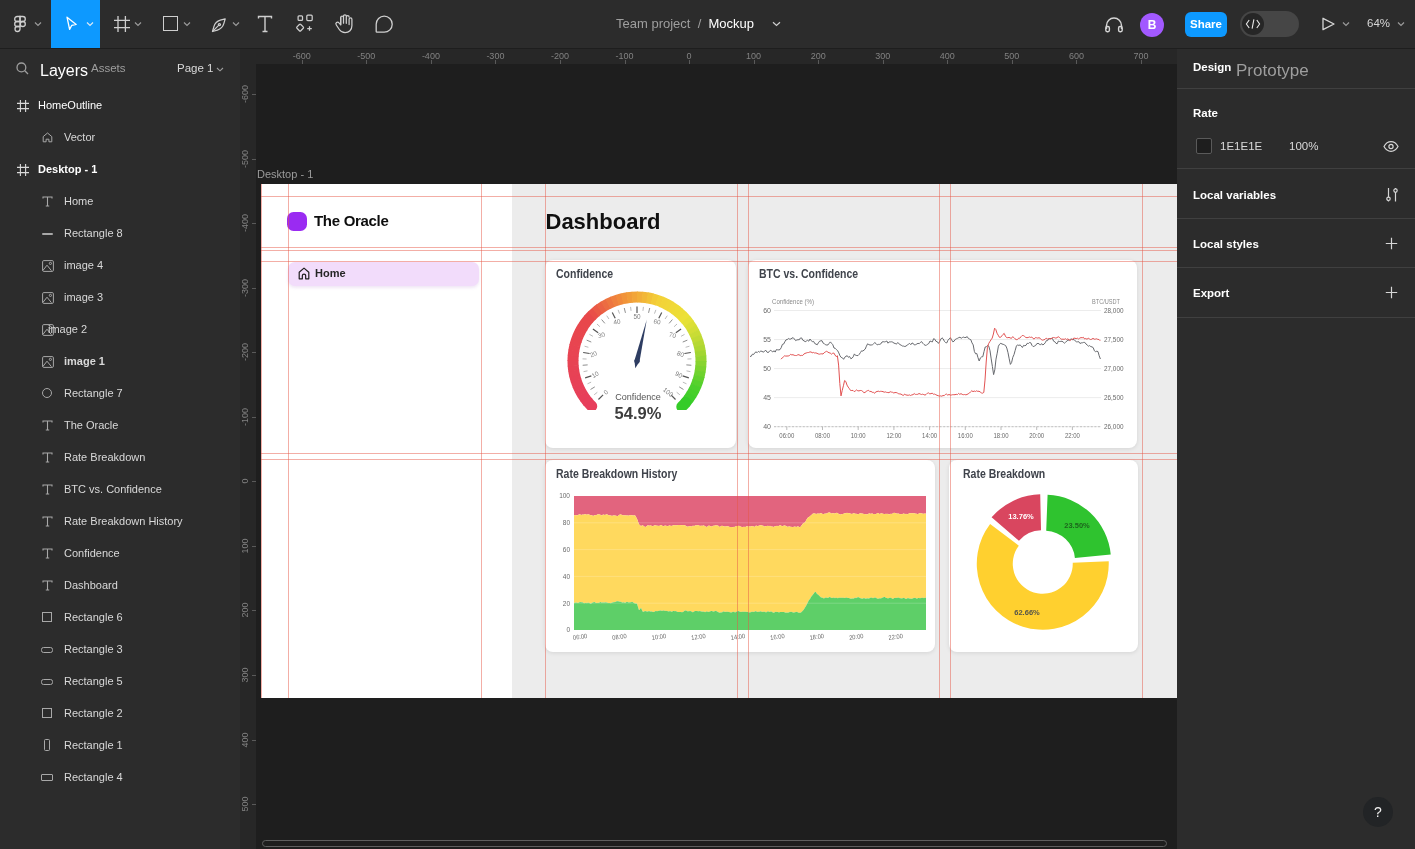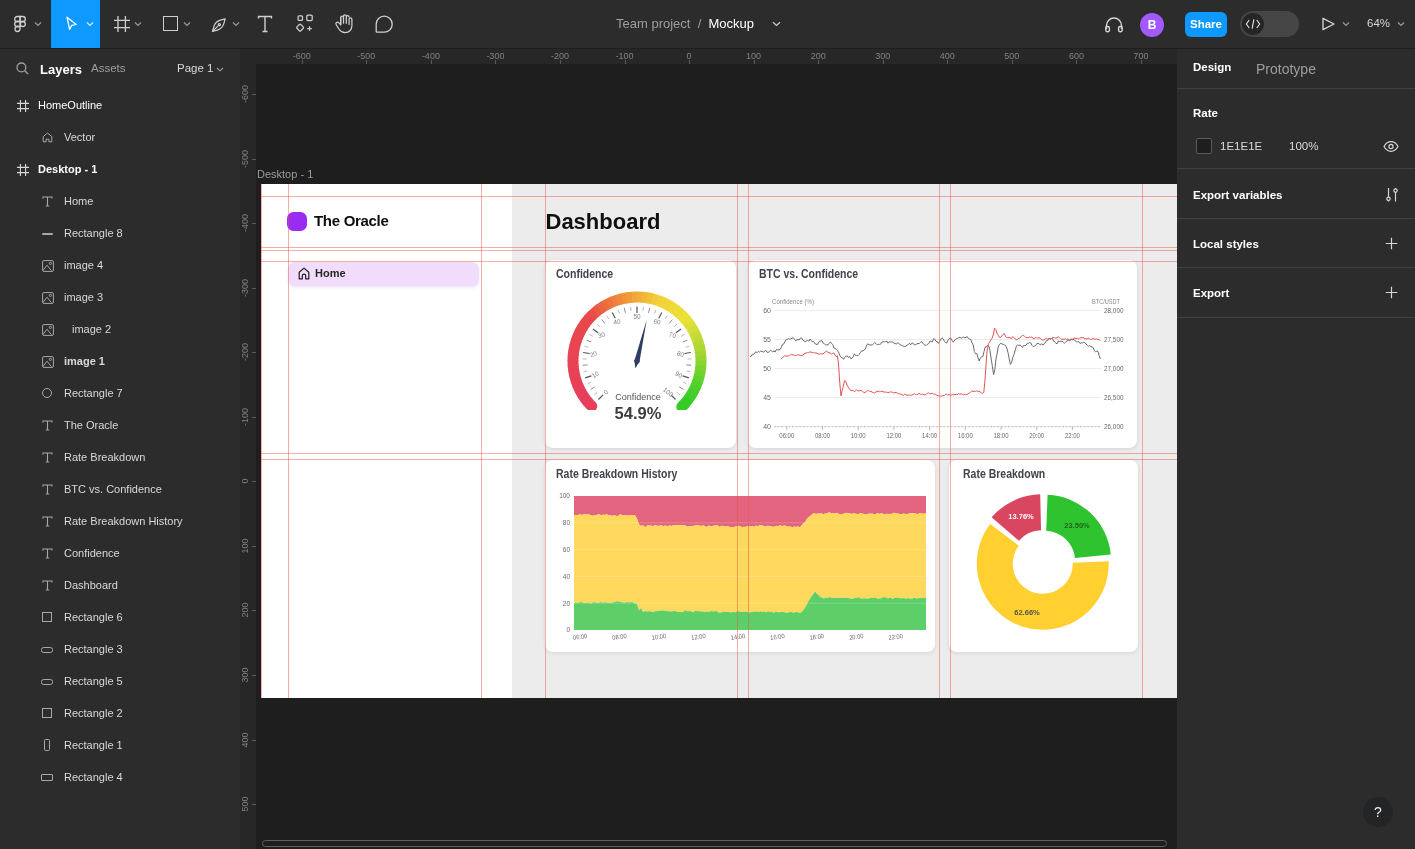--- a/index.html
+++ b/index.html
@@ -93,21 +93,21 @@
  <svg class="abs" style="left:1397px;top:21px" width="8" height="6" viewBox="0 0 8 6" fill="none" stroke="#9a9a9a" stroke-width="1.2">
       <path d="M1 1.5l3 3 3-3"></path>
     </svg>
 </div>
 
 <div id="leftpanel">
 <svg class="abs" style="left:16px;top:14px" width="13" height="13" viewBox="0 0 13 13" fill="none" stroke="#9e9e9e" stroke-width="1.3">
       <circle cx="5.4" cy="5.4" r="4.4"></circle>
       <path d="M8.8 8.8 12 12"></path>
     </svg>
-<div class="abs" style="left:40px;top:14px;font-size:13px;font-weight:700;color:#fff">Layers</div>
+<div class="abs" style="left:40px;top:14px;font-size:16px;font-weight:400;color:#fff">Layers</div>
 <div class="abs" style="left:91px;top:14px;font-size:11.5px;color:#9e9e9e">Assets</div>
 <div class="abs" style="left:177px;top:14px;font-size:11.5px;color:#d9d9d9">Page 1</div>
 <svg class="abs" style="left:216px;top:19px" width="8" height="5" viewBox="0 0 8 5" fill="none" stroke="#9e9e9e" stroke-width="1.1">
       <path d="M1 1l3 2.8L7 1"></path>
     </svg>
 <svg class="abs" style="left:17px;top:52px" width="12" height="12" viewBox="0 0 12 12" fill="none" stroke="#d9d9d9" stroke-width="1.1">
       <path d="M3.4 0v12M8.6 0v12M0 3.4h12M0 8.6h12"></path>
     </svg>
 <div class="abs rowlab" style="left:38px;top:51px;font-weight:400;color:#ffffff">HomeOutline</div>
 <svg class="abs" style="left:42px;top:84px" width="11" height="11" viewBox="0 0 11 11" fill="none" stroke="#a8a8a8" stroke-width="1">
@@ -134,21 +134,21 @@
       <rect x="0.6" y="0.6" width="10.8" height="10.8" rx="1.2"></rect>
       <circle cx="8.4" cy="3.4" r="1.1"></circle>
       <path d="M0.8 10.6 5 5.2l4.4 5.4"></path>
     </svg>
 <div class="abs rowlab" style="left:64px;top:243px;font-weight:400;color:#d9d9d9">image 3</div>
 <svg class="abs" style="left:42px;top:276px" width="12" height="12" viewBox="0 0 12 12" fill="none" stroke="#a8a8a8" stroke-width="1">
       <rect x="0.6" y="0.6" width="10.8" height="10.8" rx="1.2"></rect>
       <circle cx="8.4" cy="3.4" r="1.1"></circle>
       <path d="M0.8 10.6 5 5.2l4.4 5.4"></path>
     </svg>
-<div class="abs rowlab" style="left:72px;top:275px;font-weight:400;color:#d9d9d9">image 2</div>
+<div class="abs rowlab" style="left:48px;top:275px;font-weight:400;color:#d9d9d9">image 2</div>
 <svg class="abs" style="left:42px;top:308px" width="12" height="12" viewBox="0 0 12 12" fill="none" stroke="#a8a8a8" stroke-width="1">
       <rect x="0.6" y="0.6" width="10.8" height="10.8" rx="1.2"></rect>
       <circle cx="8.4" cy="3.4" r="1.1"></circle>
       <path d="M0.8 10.6 5 5.2l4.4 5.4"></path>
     </svg>
 <div class="abs rowlab" style="left:64px;top:307px;font-weight:700;color:#d9d9d9">image 1</div>
 <div class="abs" style="left:42px;top:340px;width:10px;height:10px;border:1.2px solid #a8a8a8;border-radius:50%"></div>
 <div class="abs rowlab" style="left:64px;top:339px;font-weight:400;color:#d9d9d9">Rectangle 7</div>
 <svg class="abs" style="left:42px;top:372px" width="11" height="11" viewBox="0 0 11 11" fill="none" stroke="#a8a8a8" stroke-width="1.1">
       <path d="M1 2.6V1h9v1.6M5.5 1v9M3.8 10h3.4"></path>
@@ -182,32 +182,32 @@
 <div class="abs rowlab" style="left:64px;top:627px;font-weight:400;color:#d9d9d9">Rectangle 5</div>
 <div class="abs" style="left:42px;top:660px;width:10px;height:10px;border:1.2px solid #a8a8a8"></div>
 <div class="abs rowlab" style="left:64px;top:659px;font-weight:400;color:#d9d9d9">Rectangle 2</div>
 <div class="abs" style="left:44px;top:691px;width:6px;height:12px;border:1.2px solid #a8a8a8;border-radius:1.5px"></div>
 <div class="abs rowlab" style="left:64px;top:691px;font-weight:400;color:#d9d9d9">Rectangle 1</div>
 <div class="abs" style="left:41px;top:726px;width:12px;height:7px;border:1.2px solid #a8a8a8;border-radius:1px"></div>
 <div class="abs rowlab" style="left:64px;top:723px;font-weight:400;color:#d9d9d9">Rectangle 4</div>
 </div>
 <div id="rightpanel">
  <div class="abs" style="left:16px;top:13px;font-size:11.5px;font-weight:600;color:#fff">Design</div>
- <div class="abs" style="left:79px;top:13px;font-size:14px;color:#9e9e9e">Prototype</div>
+ <div class="abs" style="left:59px;top:13px;font-size:17px;color:#9e9e9e">Prototype</div>
  <div class="abs" style="left:0;top:40px;width:238px;height:1px;background:#404040"></div>
  <div class="abs" style="left:16px;top:59px;font-size:11.5px;font-weight:600;color:#fff">Rate</div>
  <div class="abs" style="left:19px;top:90px;width:16px;height:16px;background:#1e1e1e;border:1px solid #5a5a5a;border-radius:2px"></div>
  <div class="abs" style="left:43px;top:92px;font-size:11.5px;color:#d9d9d9">1E1E1E</div>
  <div class="abs" style="left:112px;top:92px;font-size:11.5px;color:#d9d9d9">100%</div>
  <svg class="abs" style="left:206px;top:92px" width="16" height="13" viewBox="0 0 16 13" fill="none" stroke="#d6d6d6" stroke-width="1.2">
       <path d="M1 6.5S3.6 1.7 8 1.7s7 4.8 7 4.8-2.6 4.8-7 4.8S1 6.5 1 6.5Z"></path>
       <circle cx="8" cy="6.5" r="2.1"></circle>
     </svg>
  <div class="abs" style="left:0;top:120px;width:238px;height:1px;background:#404040"></div>
- <div class="abs" style="left:16px;top:141px;font-size:11.5px;font-weight:600;color:#fff">Export variables</div>
+ <div class="abs" style="left:16px;top:141px;font-size:11.5px;font-weight:600;color:#fff">Local variables</div>
  <svg class="abs" style="left:208px;top:139px" width="14" height="15" viewBox="0 0 14 15" fill="none" stroke="#d6d6d6" stroke-width="1.2">
       <path d="M3.5 1v9.2M3.5 13.4v1M10.5 1v1M10.5 5.2v9.2"></path>
       <circle cx="3.5" cy="11.8" r="1.7"></circle>
       <circle cx="10.5" cy="3.6" r="1.7"></circle>
     </svg>
  <div class="abs" style="left:0;top:170px;width:238px;height:1px;background:#404040"></div>
  <div class="abs" style="left:16px;top:190px;font-size:11.5px;font-weight:600;color:#fff">Local styles</div>
  <svg class="abs" style="left:208px;top:189px" width="13" height="13" viewBox="0 0 13 13" fill="none" stroke="#d6d6d6" stroke-width="1.2">
       <path d="M6.5 0.8v11.4M0.8 6.5h11.4"></path>
     </svg>

